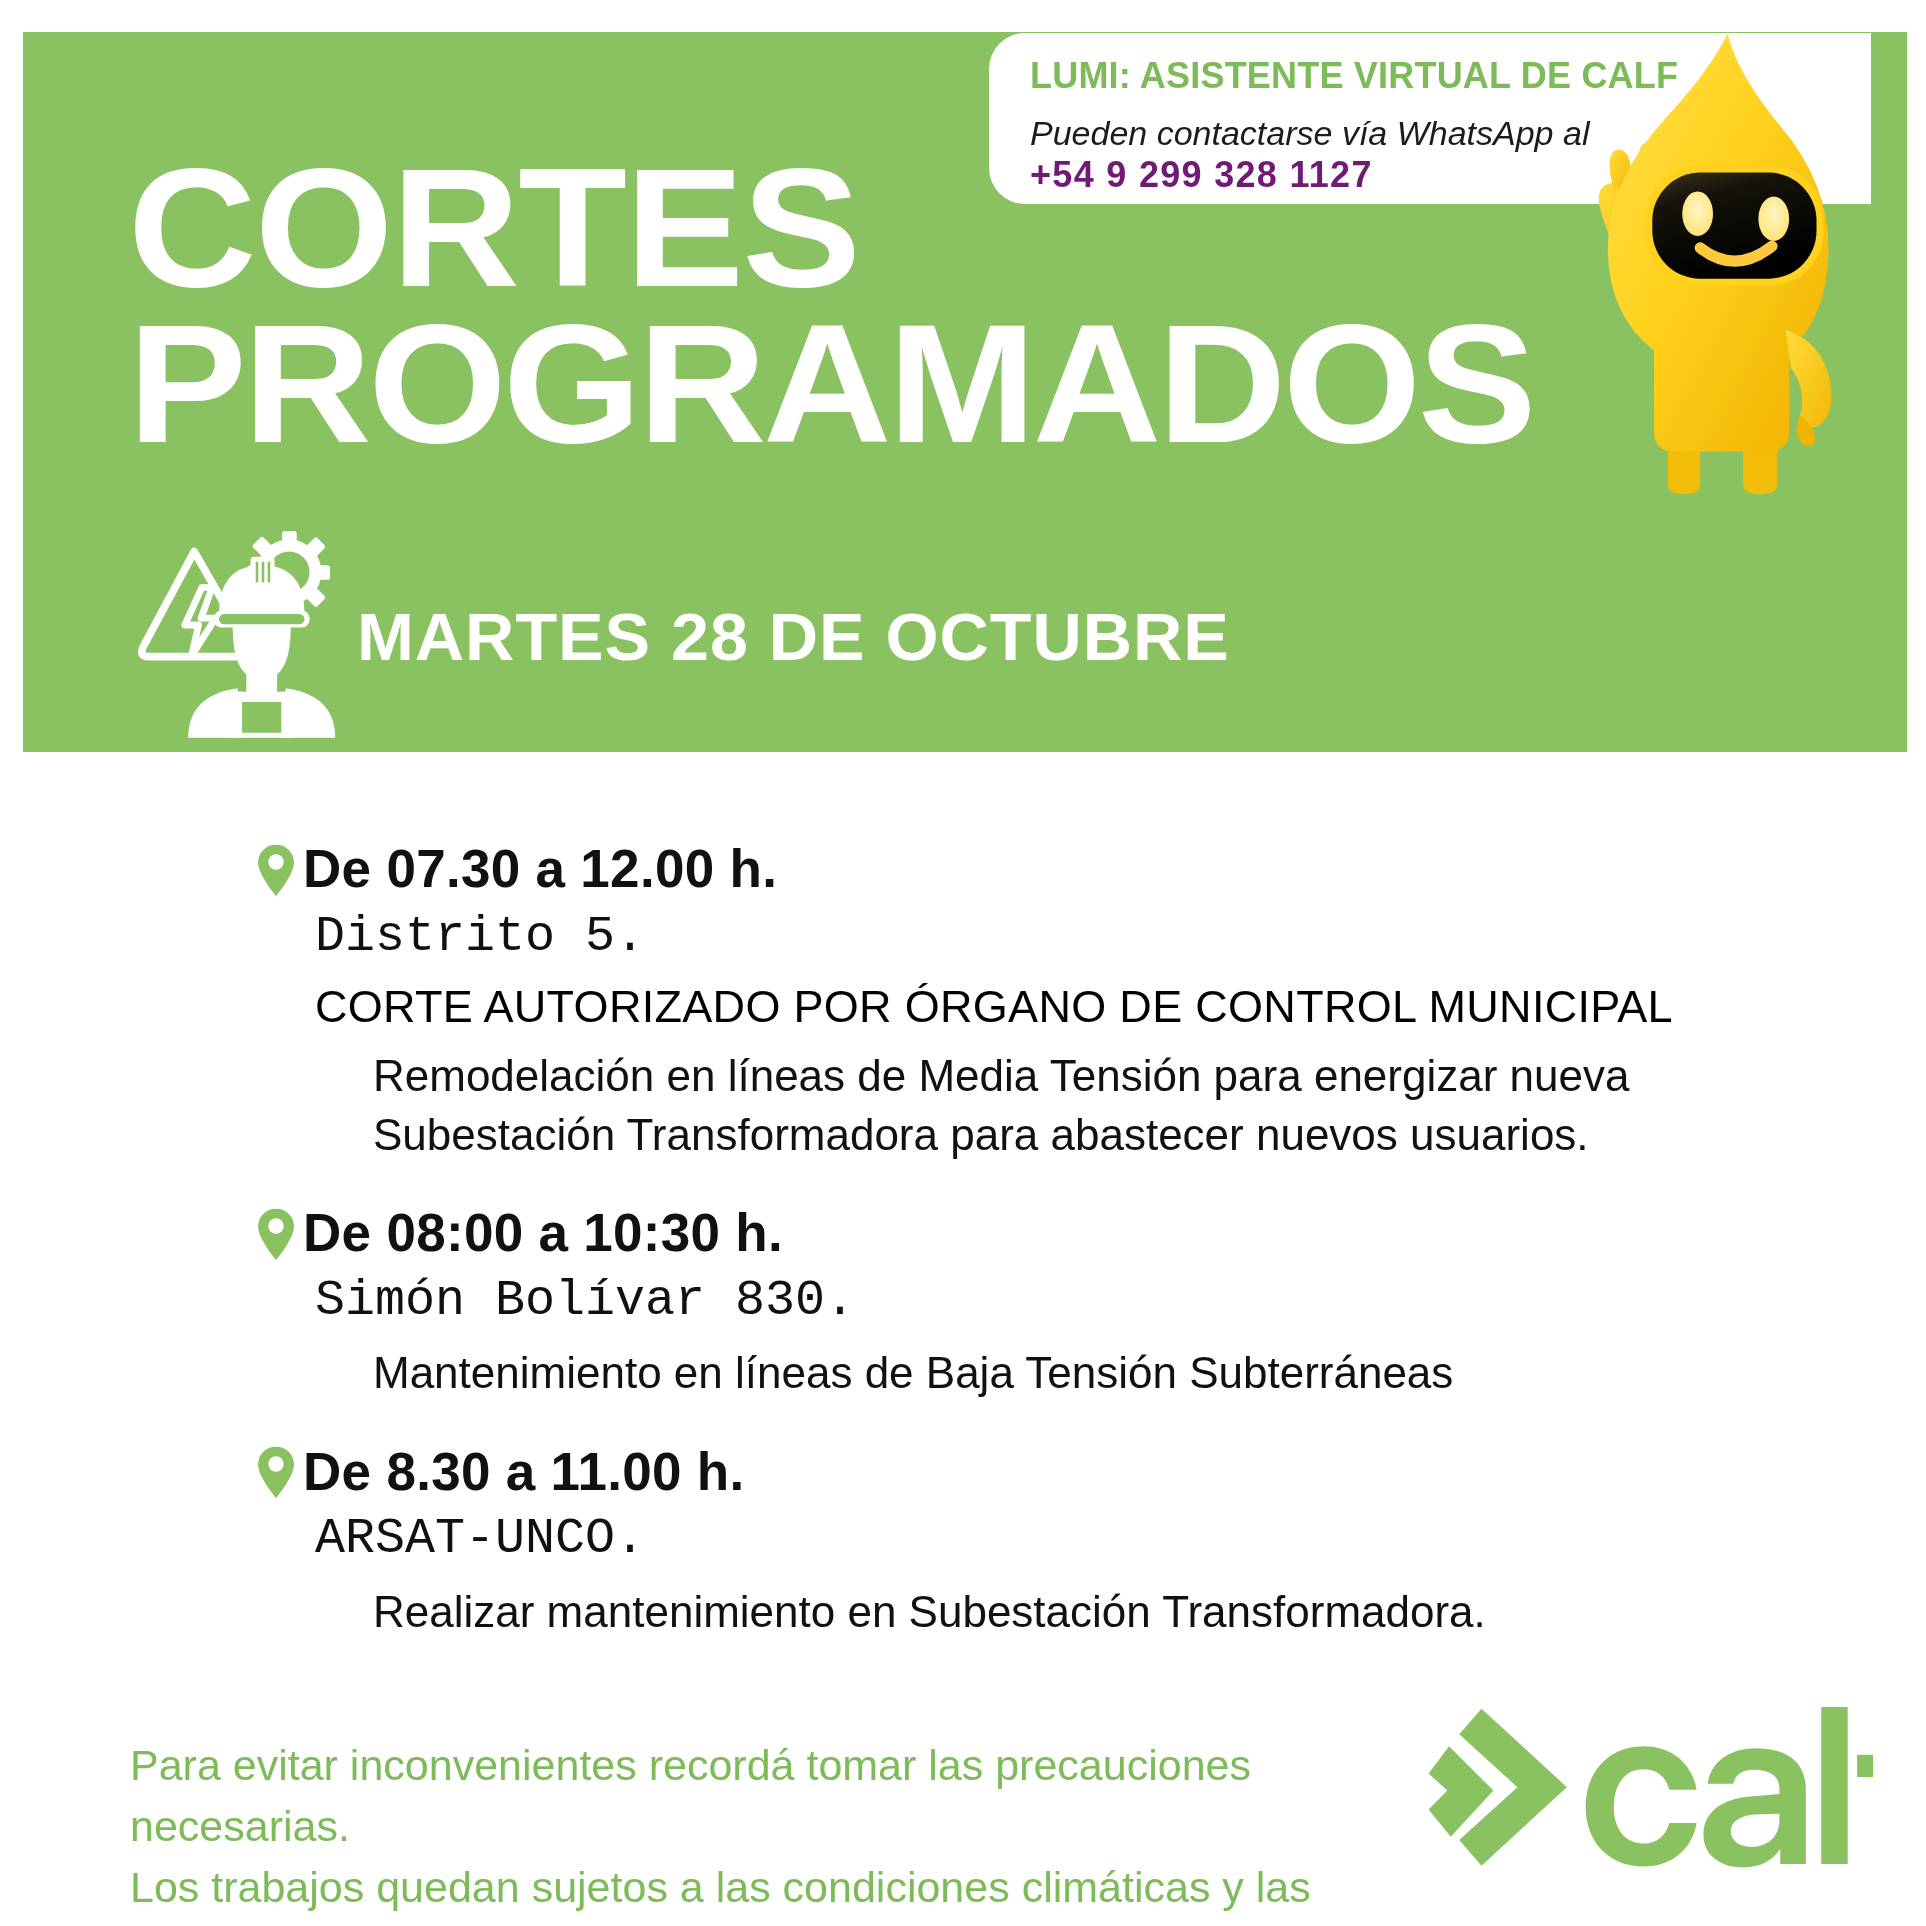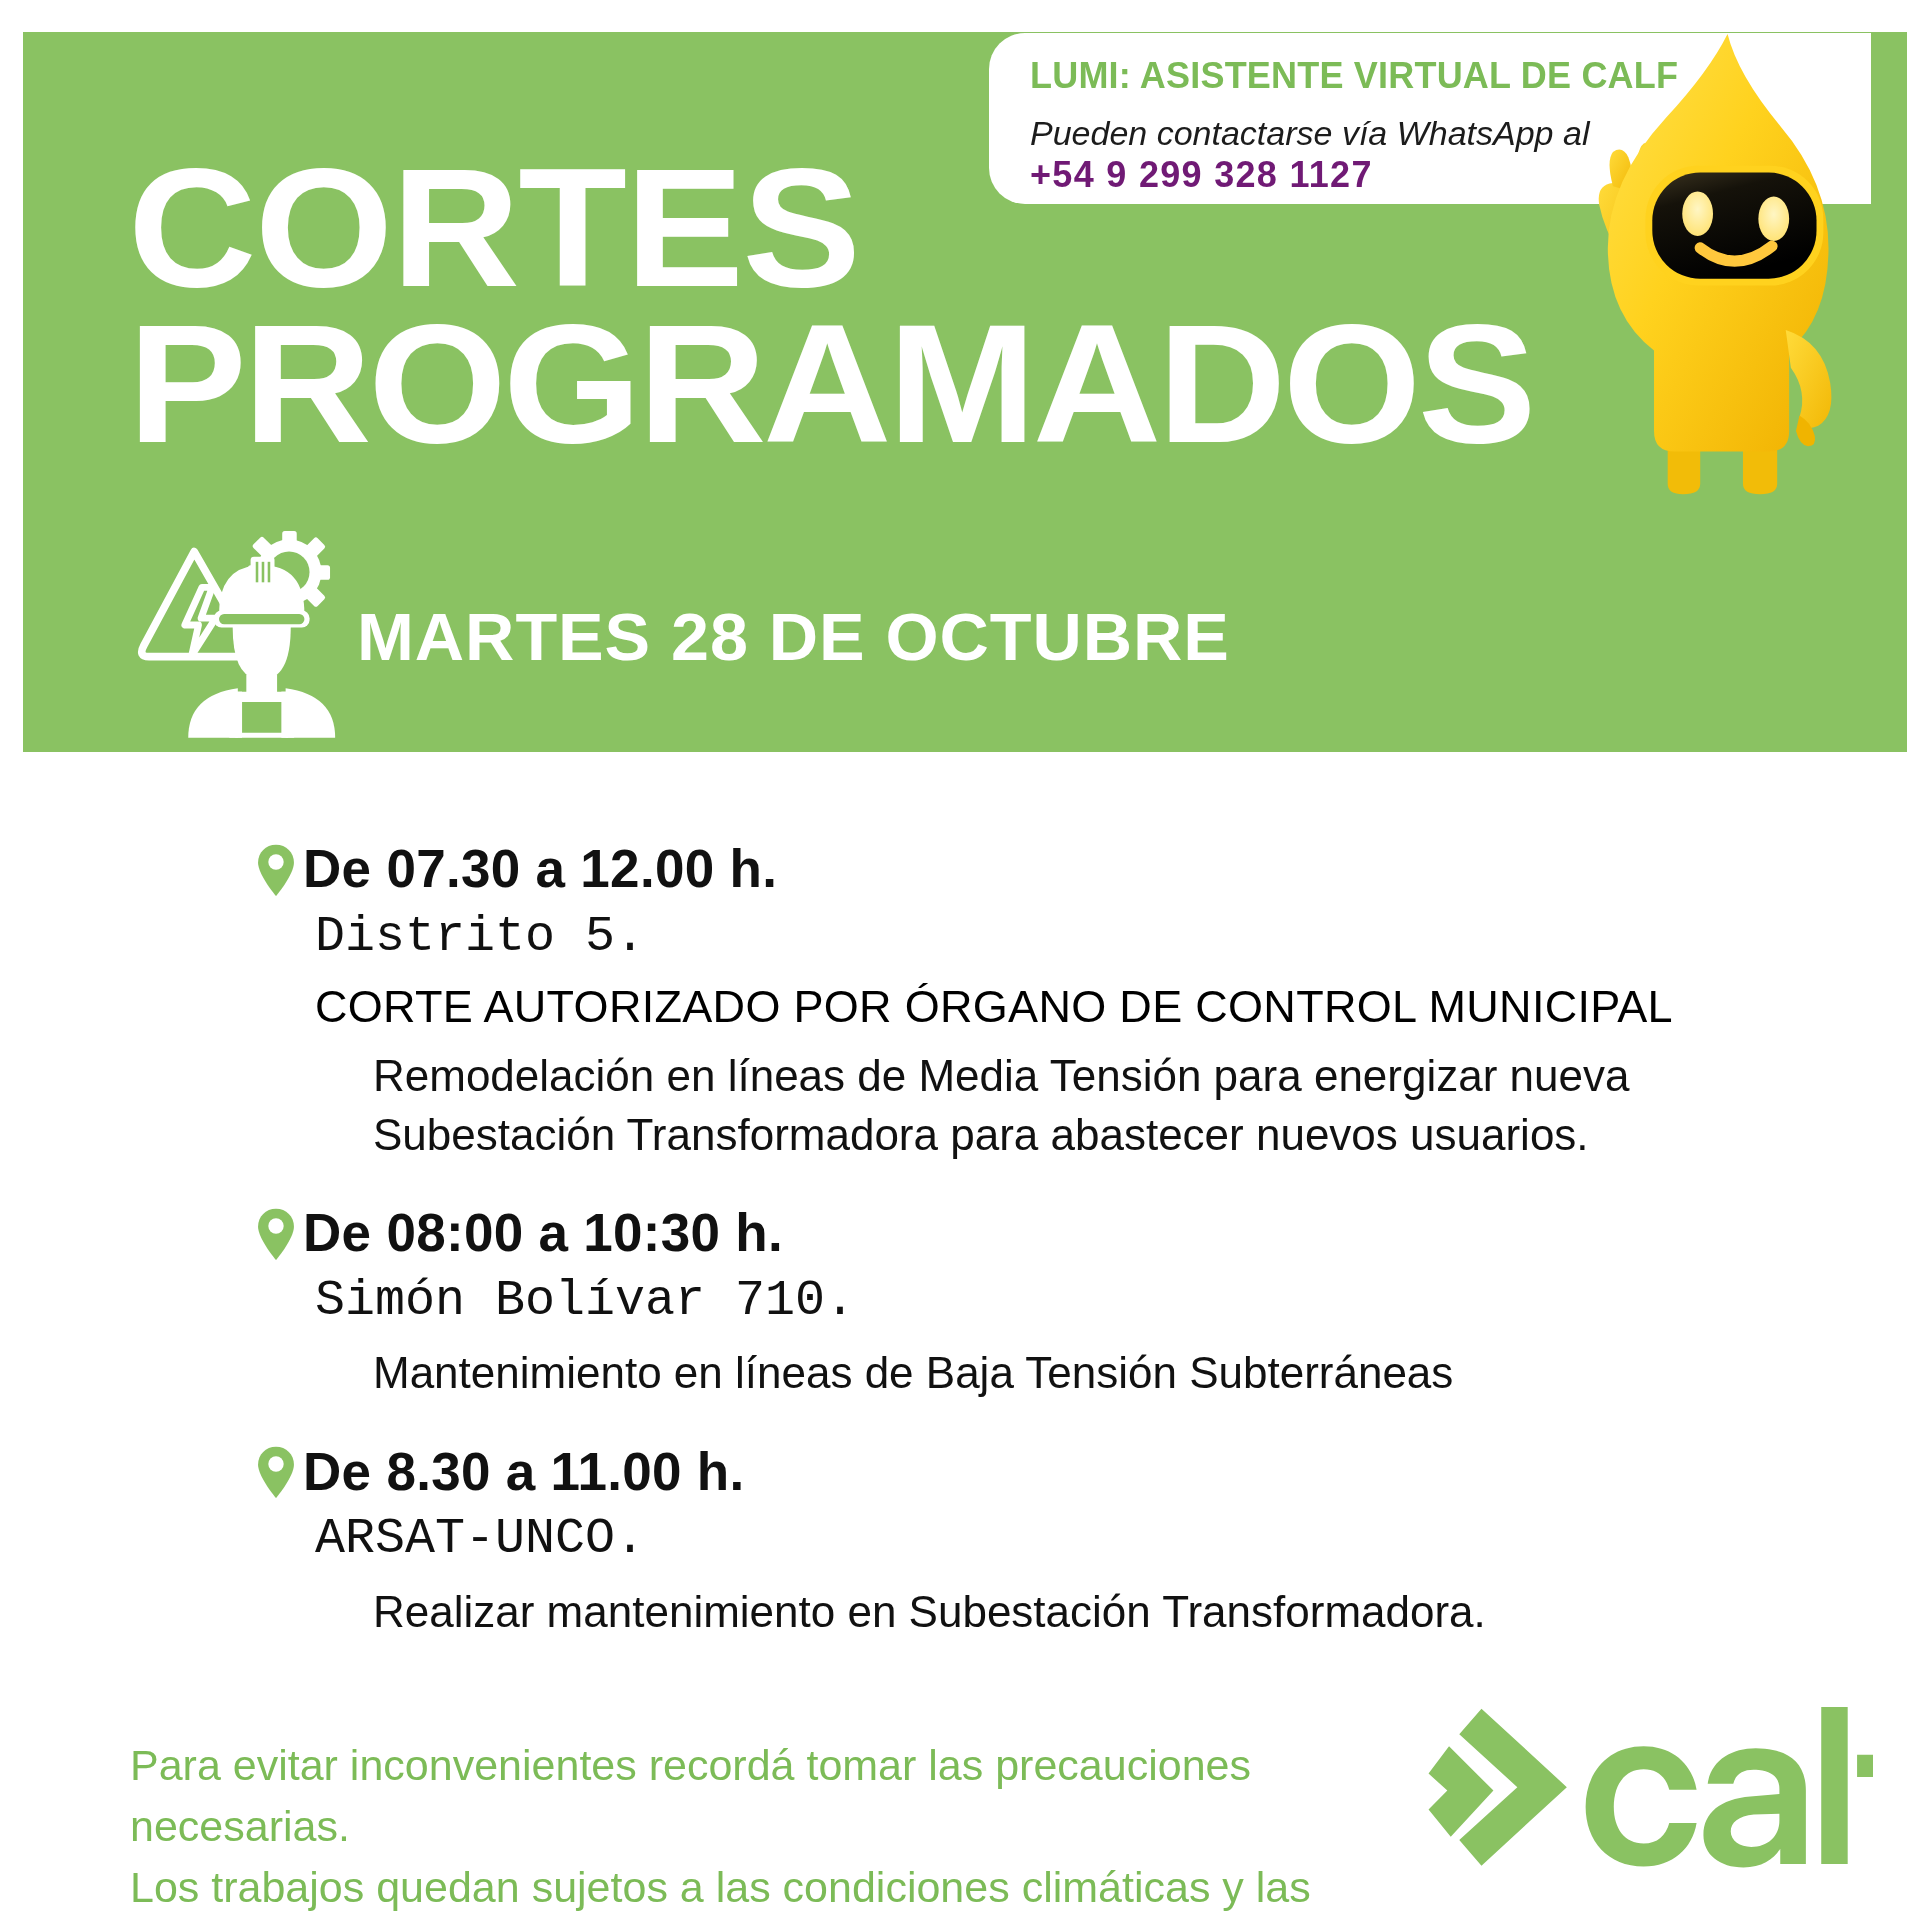--- a/index.html
+++ b/index.html
@@ -344,21 +344,21 @@
   <div class="outage-entry" style="margin-top:38px;">
     <div class="outage-head">
       <span class="pin-icon">
         <svg viewBox="0 0 44 62" xmlns="http://www.w3.org/2000/svg">
           <path d="M22 1 C10 1 1 10 1 22 C1 36 22 61 22 61 C22 61 43 36 43 22 C43 10 34 1 22 1 Z" fill="#8ac262"></path>
           <circle cx="22" cy="21" r="9" fill="#ffffff"></circle>
         </svg>
       </span>
       <span class="outage-time">De 08:00 a 10:30 h.</span>
     </div>
-    <div class="outage-place">Simón Bolívar 710.</div>
+    <div class="outage-place">Simón Bolívar 830.</div>
     <div class="outage-desc">Mantenimiento en líneas de Baja Tensión Subterráneas</div>
   </div>
 
   <div class="outage-entry" style="margin-top:38px;">
     <div class="outage-head">
       <span class="pin-icon">
         <svg viewBox="0 0 44 62" xmlns="http://www.w3.org/2000/svg">
           <path d="M22 1 C10 1 1 10 1 22 C1 36 22 61 22 61 C22 61 43 36 43 22 C43 10 34 1 22 1 Z" fill="#8ac262"></path>
           <circle cx="22" cy="21" r="9" fill="#ffffff"></circle>
         </svg>

